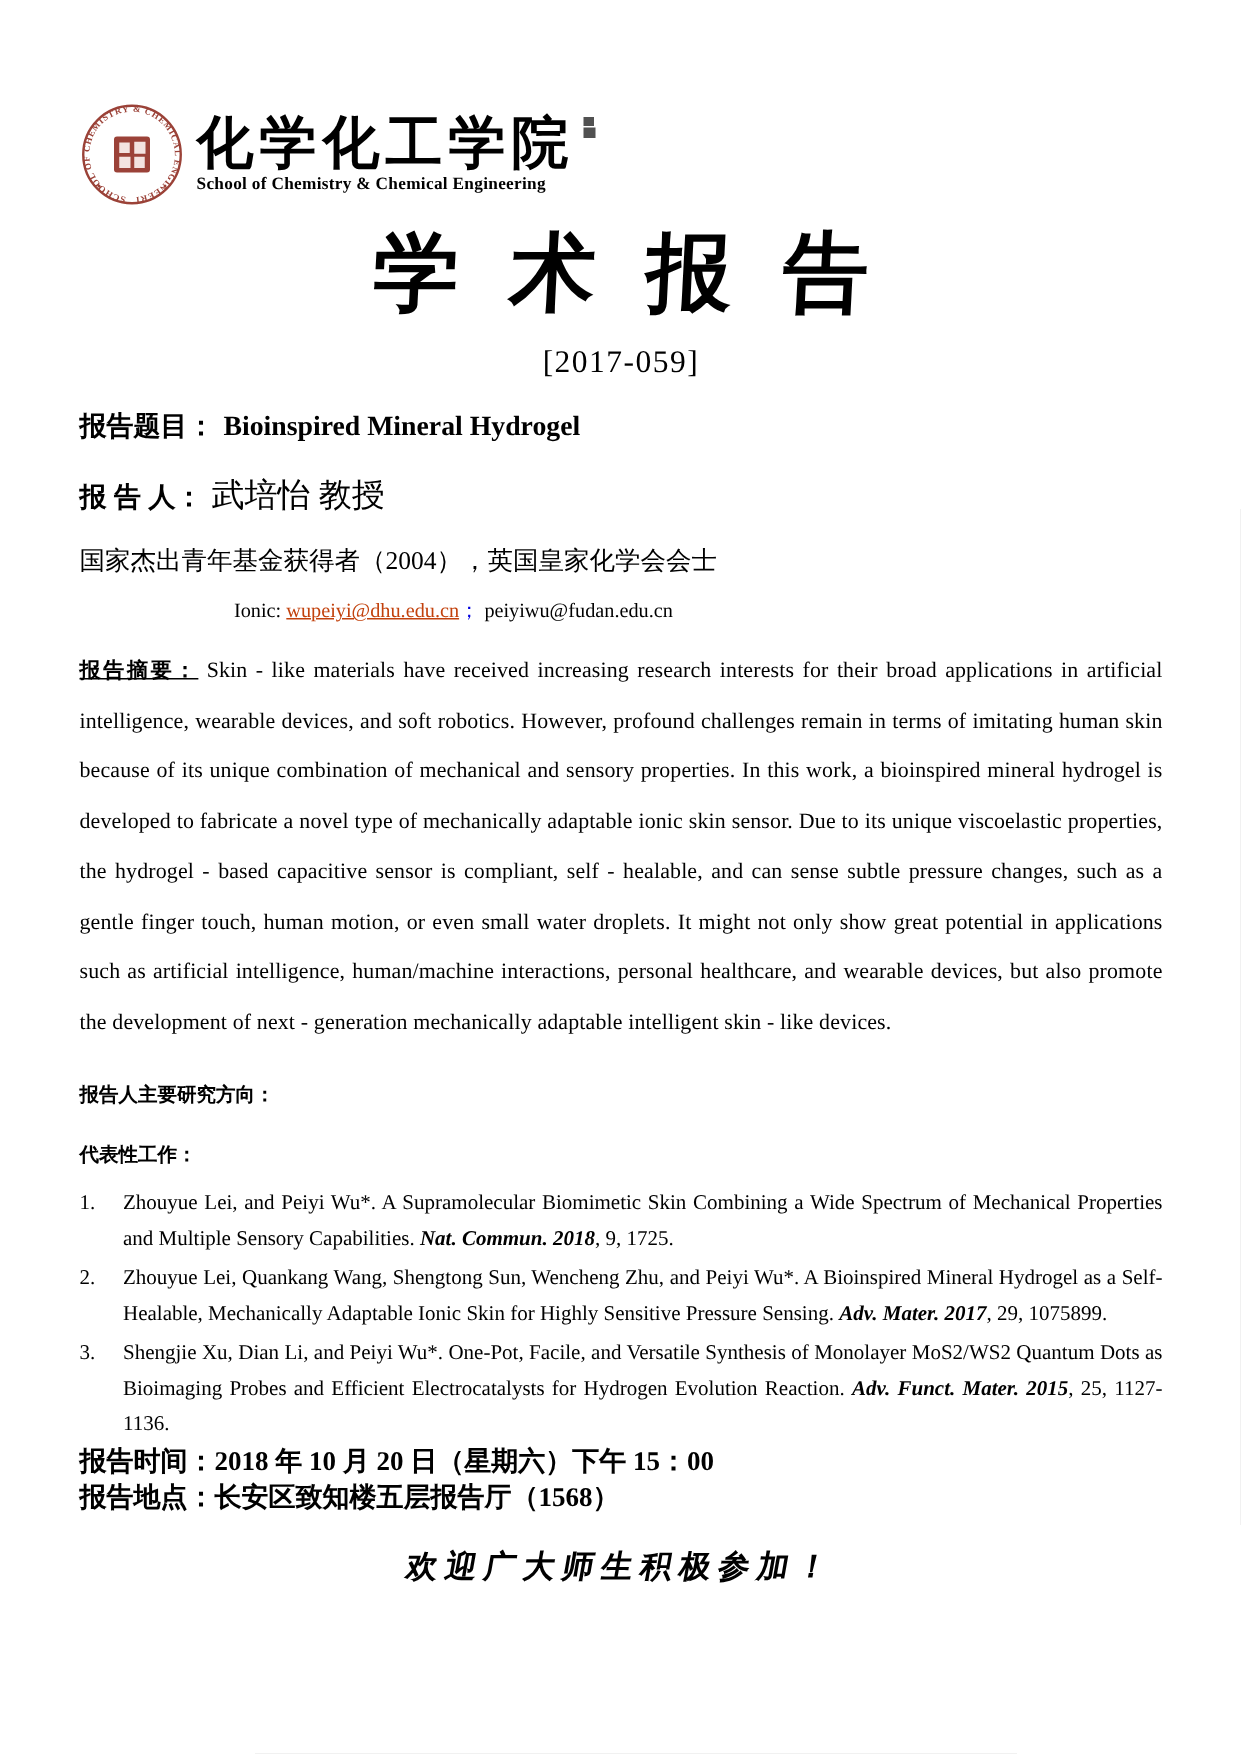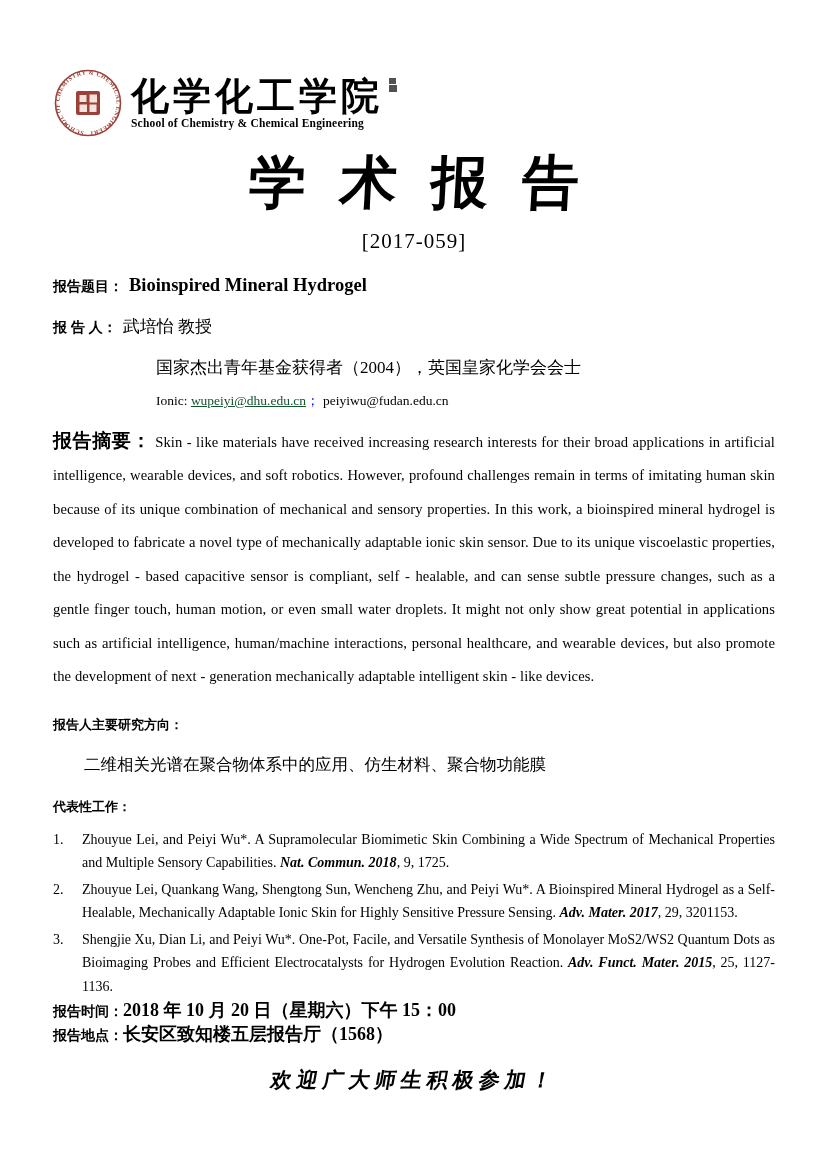--- a/index.html
+++ b/index.html
@@ -38,36 +38,36 @@
     font-size:57px; font-weight:900; letter-spacing:34px;
     padding-left:34px; 
     transform:skewX(-3deg);
     line-height:1.1;
   }
   .report-no { margin-top:14px; text-align:center; font-size:21px; letter-spacing:1px; }
 
   
   .label-cn {
     font-family:"Liberation Sans","DejaVu Sans",sans-serif;
-    font-weight:bold; font-size:14px;
+    font-weight:bold; font-size:18px;
   }
   .info-line { margin-top:19px; line-height:1.3; }
   .title-value { font-size:18.5px; font-weight:bold; margin-left:6px; }
-  .speaker-value { font-size:17px; margin-left:6px; }
-  .indent-line { margin-left:103px; margin-top:18px; font-size:17px; }
+  .speaker-value { font-size:22px; margin-left:6px; }
+  .indent-line { margin-top:18px; font-size:17px; }
   .email-line { margin-left:103px; margin-top:13px; font-size:13.5px; }
-  .email-link { color:#14532d; text-decoration:underline; }
+  .email-link { color:#c2410c; text-decoration:underline; }
   .email-sep { color:#0000e0; }
 
   
   .abstract {
     margin-top:14px; text-align:justify;
     font-size:14.6px; line-height:33.5px;
   }
-  .abstract .label-cn { font-size:19px; }
+  .abstract .label-cn { font-size:14px;text-decoration:underline; }
   .abstract-text { letter-spacing:0.1px; }
 
   
   .section-heading {
     font-family:"Liberation Sans","DejaVu Sans",sans-serif;
     font-weight:bold; font-size:13px; margin-top:22px;
   }
   .research-text { margin-top:20px; margin-left:31px; font-size:16.5px; }
 
   
@@ -135,29 +135,28 @@
     <div class="email-line">
       <span>Ionic: </span><a href="#" class="email-link">wupeiyi@dhu.edu.cn</a><span class="email-sep">；</span>&nbsp;<span>peiyiwu@fudan.edu.cn</span>
     </div>
 
     <p class="abstract">
       <span class="label-cn">报告摘要：</span>
       <span class="abstract-text">Skin ‐ like materials have received increasing research interests for their broad applications in artificial intelligence, wearable devices, and soft robotics. However, profound challenges remain in terms of imitating human skin because of its unique combination of mechanical and sensory properties. In this work, a bioinspired mineral hydrogel is developed to fabricate a novel type of mechanically adaptable ionic skin sensor. Due to its unique viscoelastic properties, the hydrogel ‐ based capacitive sensor is compliant, self ‐ healable, and can sense subtle pressure changes, such as a gentle finger touch, human motion, or even small water droplets. It might not only show great potential in applications such as artificial intelligence, human/machine interactions, personal healthcare, and wearable devices, but also promote the development of next ‐ generation mechanically adaptable intelligent skin ‐ like devices.</span>
     </p>
 
     <div class="section-heading">报告人主要研究方向：</div>
-    <div class="research-text">二维相关光谱在聚合物体系中的应用、仿生材料、聚合物功能膜</div>
 
     <div class="section-heading">代表性工作：</div>
     <div class="pub-list">
       <div class="pub-item">
         <span class="pub-num">1.</span><span>Zhouyue Lei, and Peiyi Wu*. A Supramolecular Biomimetic Skin Combining a Wide Spectrum of Mechanical Properties and Multiple Sensory Capabilities. </span><span class="pub-journal">Nat. Commun. 2018</span><span>, 9, 1725.</span>
       </div>
       <div class="pub-item">
-        <span class="pub-num">2.</span><span>Zhouyue Lei, Quankang Wang, Shengtong Sun, Wencheng Zhu, and Peiyi Wu*. A Bioinspired Mineral Hydrogel as a Self-Healable, Mechanically Adaptable Ionic Skin for Highly Sensitive Pressure Sensing. </span><span class="pub-journal">Adv. Mater. 2017</span><span>, 29, 3201153.</span>
+        <span class="pub-num">2.</span><span>Zhouyue Lei, Quankang Wang, Shengtong Sun, Wencheng Zhu, and Peiyi Wu*. A Bioinspired Mineral Hydrogel as a Self-Healable, Mechanically Adaptable Ionic Skin for Highly Sensitive Pressure Sensing. </span><span class="pub-journal">Adv. Mater. 2017</span><span>, 29, 1075899.</span>
       </div>
       <div class="pub-item">
         <span class="pub-num">3.</span><span>Shengjie Xu, Dian Li, and Peiyi Wu*. One-Pot, Facile, and Versatile Synthesis of Monolayer MoS2/WS2 Quantum Dots as Bioimaging Probes and Efficient Electrocatalysts for Hydrogen Evolution Reaction. </span><span class="pub-journal">Adv. Funct. Mater. 2015</span><span>, 25, 1127-1136.</span>
       </div>
     </div>
 
     <div class="schedule-line">
       <span class="label-cn">报告时间：</span><span class="value">2018 年 10 月 20 日（星期六）下午 15：00</span>
     </div>
     <div class="schedule-line">

